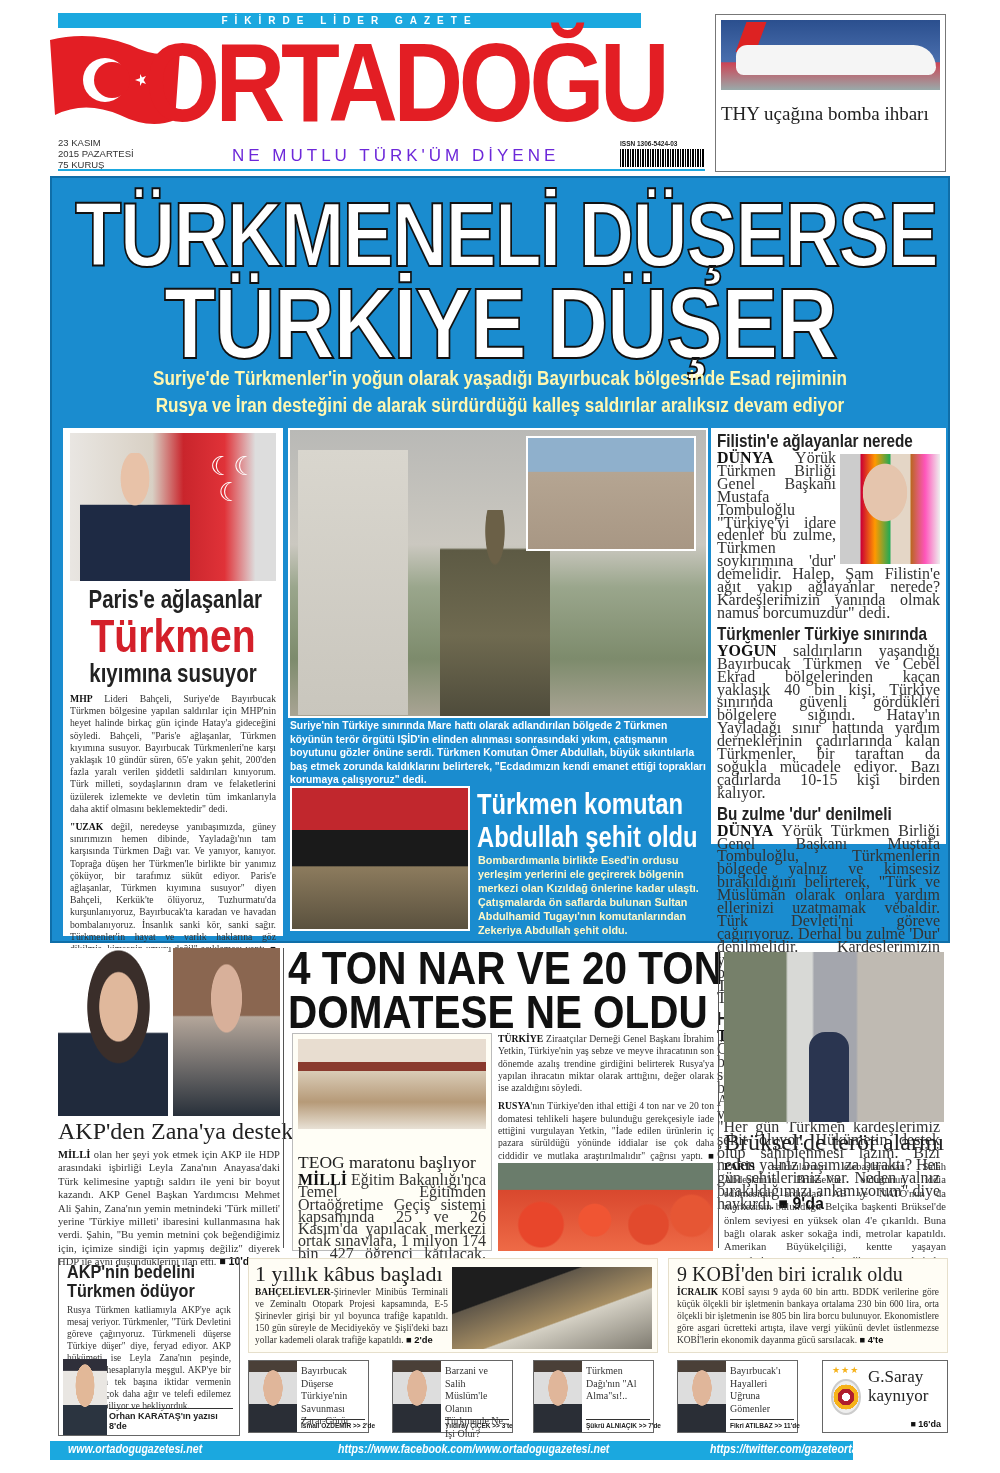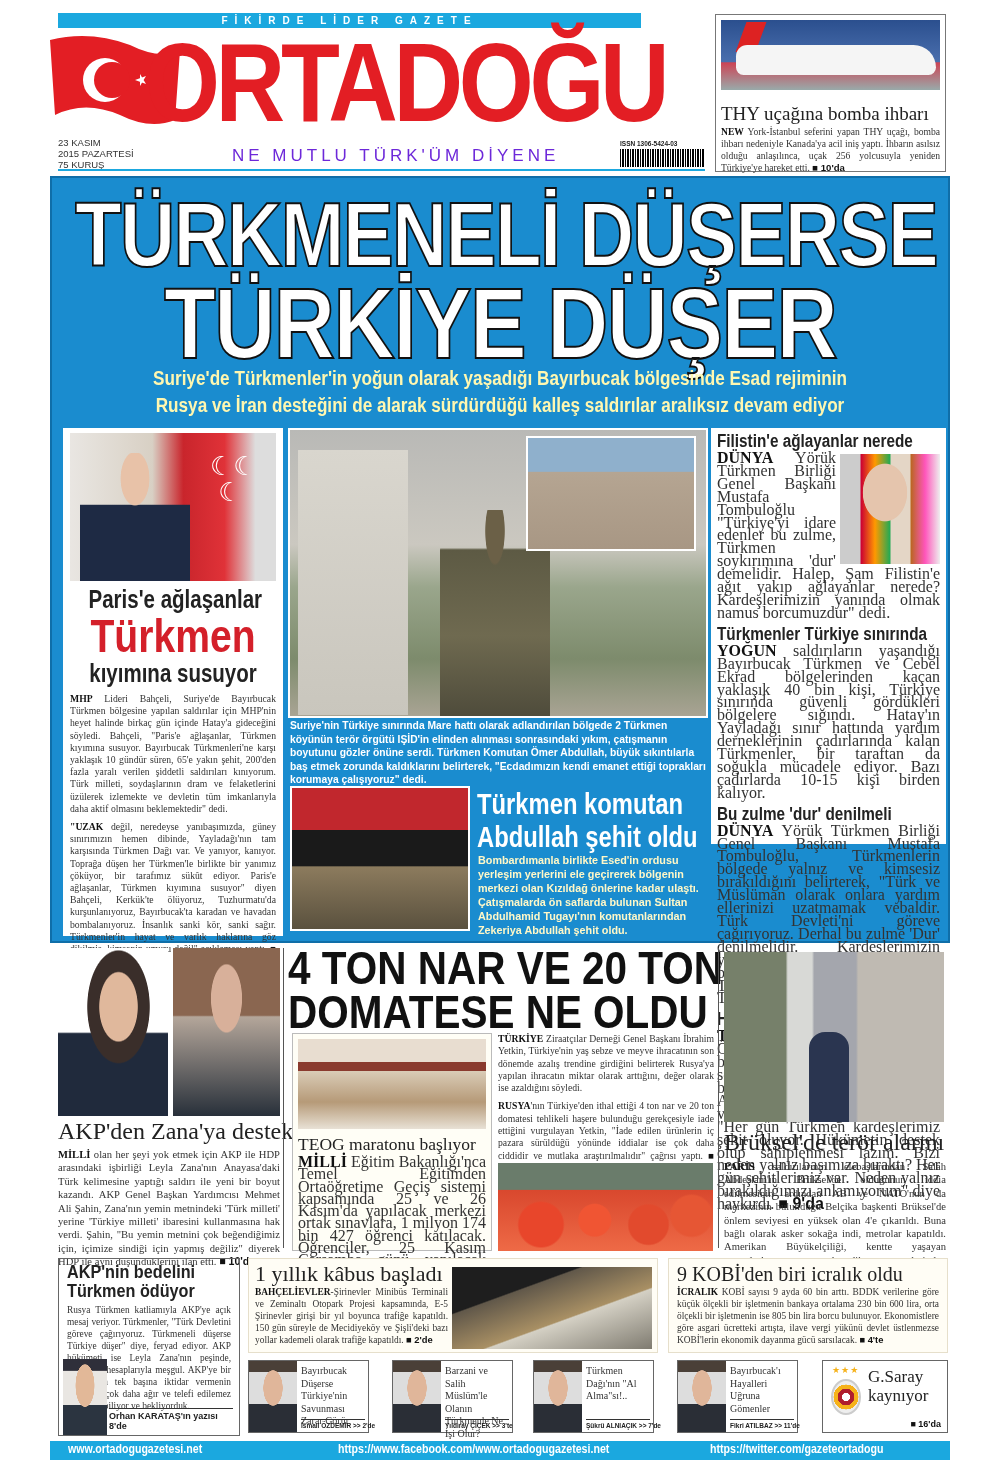--- a/index.html
+++ b/index.html
@@ -65,21 +65,21 @@
   #zana-photo .p1 { position: absolute; left: 0; top: 0; width: 110px; height: 168px; background: radial-gradient(ellipse at 55% 35%, #e0b89c 0 22%, #3a2e2a 23% 36%, transparent 37%), linear-gradient(#fff 50%, #202a3c 51%); }
   #zana-photo .p2 { position: absolute; left: 115px; top: 0; width: 107px; height: 168px; background: radial-gradient(ellipse at 50% 30%, #d8b09a 0 20%, transparent 21%), linear-gradient(#8a6650 0 40%, #b4a69a 41%, #28303a 100%); }
   .section-serif-title { font-family: "Liberation Serif", serif; font-size: 24px; line-height: 28px; white-space: nowrap; }
   #zana-title { left: 58px; top: 1117px; }
   #zana-text { left: 58px; top: 1148px; width: 222px; }
   .vline { background: #555; width: 1px; }
 
   #nar-headline { left: 288px; top: 946px; width: 430px; font-family: "Liberation Sans", sans-serif; font-weight: bold; font-size: 46px; line-height: 44px; color: #111; transform: scaleX(0.88); transform-origin: left top; white-space: nowrap; }
   #teog-box { left: 292px; top: 1033px; width: 200px; height: 218px; border: 1px solid #bbb; background: #fffef6; padding: 5px; }
   #teog-photo { width: 100%; height: 90px; background: linear-gradient(180deg, #e8ddd0 0 25%, #8a3a2e 26% 35%, #d9cbb6 36%, #b69a78 70%, #e8e1d5 100%); }
-  #teog-title { font-size: 17.5px; line-height: 24px; margin-top: 3px; }
+  #teog-title { font-size: 17.5px; line-height: 24px; margin-top: 21px; }
   #teog-box .body-text { font-size: 16px; line-height: 12.3px; }
   #nar-text { left: 498px; top: 1033px; width: 216px; }
   #nar-text .body-text { font-size: 9.7px; line-height: 12.3px; }
   #tomato-photo { left: 498px; top: 1163px; width: 215px; height: 88px; background: radial-gradient(circle at 20% 70%, #e8462b 0 12%, transparent 13%), radial-gradient(circle at 45% 65%, #f05533 0 12%, transparent 13%), radial-gradient(circle at 70% 70%, #e24a2d 0 12%, transparent 13%), radial-gradient(circle at 90% 60%, #e65634 0 10%, transparent 11%), linear-gradient(180deg, #6a7c6b 0 30%, #d9482e 31%, #ee6a46 100%); }
 
   #brussels-photo { left: 724px; top: 952px; width: 220px; height: 170px; background: linear-gradient(90deg, #76806a 0 28%, #d8d9d6 29% 40%, #a4a6ad 41% 60%, #bfbab2 61% 100%); }
   #brussels-photo .police { position: absolute; left: 85px; top: 80px; width: 40px; height: 90px; background: #2a3550; border-radius: 16px 16px 0 0; }
   #brussels-title { left: 724px; top: 1128px; font-size: 24px; }
   #brussels-text { left: 724px; top: 1160px; width: 222px; }
 
@@ -101,21 +101,21 @@
   .col-card { position: absolute; top: 1360px; width: 121px; height: 73px; border: 1px solid #666; background: #fff; }
   .col-card .ph { position: absolute; left: 0; top: 0; width: 48px; height: 71px; background: radial-gradient(ellipse at 50% 38%, #e0b69a 0 28%, transparent 29%), linear-gradient(#4a4038 0 15%, #ddd 16% 60%, #2a2e36 61%); }
   .col-card .txt { position: absolute; left: 52px; top: 4px; right: 3px; font-family: "Liberation Serif", serif; font-size: 10px; line-height: 12.5px; color: #333; }
   .col-card .by { position: absolute; left: 52px; right: 3px; bottom: 3px; border-top: 1px solid #333; font-family: "Liberation Sans", sans-serif; font-weight: bold; font-size: 6.5px; padding-top: 2px; white-space: nowrap; }
   #gs-card { left: 822px; top: 1360px; width: 126px; height: 73px; border: 1px solid #666; position: absolute; }
   #gs-logo { position: absolute; left: 8px; top: 18px; width: 30px; height: 36px; border-radius: 50%; background: radial-gradient(circle, #fff 0 20%, #b01e2d 21% 40%, #f6b21b 41% 60%, #eee 61%); border: 2px solid #ccc; }
   #gs-stars { position: absolute; left: 9px; top: 4px; color: #f6b21b; font-size: 9px; letter-spacing: 1px; }
   #gs-title { position: absolute; left: 45px; top: 6px; font-family: "Liberation Serif", serif; font-size: 17px; line-height: 19px; }
   #gs-ref { position: absolute; right: 6px; bottom: 3px; font-size: 9px; }
 
-  #footer { left: 50px; top: 1441px; width: 900px; height: 19px; background: #1ba8df; }
+  #footer { left: 50px; top: 1441px; width: 803px; height: 19px; background: #1ba8df; font-style: italic; }
   #footer span { position: absolute; top: 1px; font-family: "Liberation Sans", sans-serif; font-weight: bold; font-size: 12.5px; color: #fff; transform: scaleX(0.85); transform-origin: left top; white-space: nowrap; }
 </style>
 </head>
 <body>
 
 <div id="slogan-bar" class="abs">FİKİRDE LİDER GAZETE</div>
 <svg id="flag" class="abs" viewBox="0 0 130 100">
   <path d="M0 10 Q40 0 80 15 Q110 30 130 20 L125 90 Q100 100 70 85 Q35 70 5 85 Z" fill="#e31e24"></path>
   <circle cx="55" cy="50" r="22" fill="#fff"></circle>
   <circle cx="62" cy="50" r="18" fill="#e31e24"></circle>
@@ -131,21 +131,20 @@
 <div id="issn" class="abs">ISSN 1306-5424-03</div>
 <div id="barcode" class="abs"></div>
 <div id="mast-line" class="abs"></div>
 
 <div id="thy-box" class="abs">
   <div id="thy-photo">
       <div class="tail"></div>
       <div class="plane"></div>
     </div>
   <div id="thy-title">THY uçağına bomba ihbarı</div>
-  <div class="body-text"><b>NEW</b><span> York-İstanbul seferini yapan THY uçağı, bomba ihbarı nedeniyle Kanada'ya acil iniş yaptı. İhbarın asılsız olduğu anlaşılınca, uçak 256 yolcusuyla yeniden Türkiye'ye hareket etti.</span> <span class="ref">10'da</span></div>
 </div>
 
 <div id="main-panel" class="abs"></div>
 <div id="headline-1" class="abs headline-outline">TÜRKMENELİ DÜŞERSE</div>
 <div id="headline-2" class="abs headline-outline">TÜRKİYE DÜŞER</div>
 <div id="subheadline" class="abs">
   <div>Suriye'de Türkmenler'in yoğun olarak yaşadığı Bayırbucak bölgesinde Esad rejiminin</div>
   <div>Rusya ve İran desteğini de alarak sürdürdüğü kalleş saldırılar aralıksız devam ediyor</div>
 </div>
 

